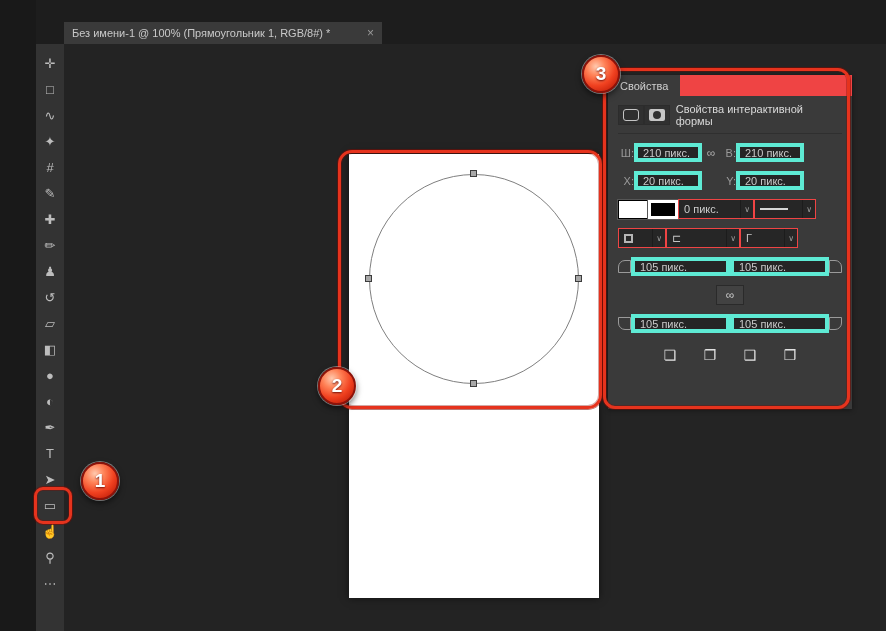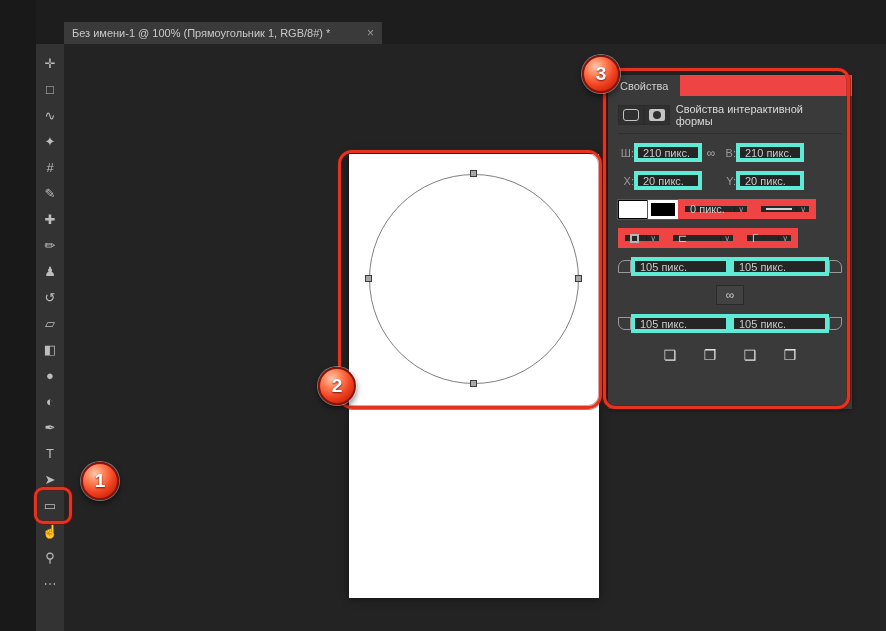--- a/index.html
+++ b/index.html
@@ -43,21 +43,21 @@
   .mask-glyph::after{content:"";position:absolute;left:4px;top:2px;width:8px;height:8px;border-radius:50%;background:#303030}
   .panel-title{margin-left:6px;color:#dadada}
   .lbl{color:#9a9a9a;width:16px;text-align:right;flex:none}
   .field{height:19px;background:#252525;border:4px solid #5eead4;color:#c9c9c9;font-size:11px;
          padding:0 5px;font-family:"Liberation Sans",sans-serif;outline:none}
   .w68{width:68px;flex:none}
   .grow{flex:1;min-width:0}
   .link-ic{color:#a8a8a8;width:18px;text-align:center;flex:none;font-size:12px}
   .swatch-fill{width:30px;height:19px;background:#fff;border:1px solid #000;box-shadow:0 0 0 1px #565656;flex:none}
   .swatch-stroke{width:30px;height:19px;background:#000;border:3px solid #fff;box-shadow:0 0 0 1px #565656;flex:none}
-  .combo{height:20px;background:#262626;border:7px solid #ef4444;display:flex;align-items:center;
+  .combo{height:20px;background:#262626;border:1px solid #ef4444;display:flex;align-items:center;
          padding:0 0 0 5px;gap:4px;flex:none}
   .combo .chev{margin-left:auto;border-left:1px solid #1c1c1c;padding:0 3px;color:#9a9a9a;font-size:8px;
                height:100%;display:flex;align-items:center}
   .stroke-line{width:28px;height:2px;background:#d5d5d5}
   .align-glyph{width:9px;height:9px;border:2px solid #b5b5b5}
   .sym{color:#c5c5c5;font-size:11px;line-height:1}
   .corner-ic{width:13px;height:13px;border:1px solid #9a9a9a;flex:none}
   .c-tl{border-top-left-radius:7px}.c-tr{border-top-right-radius:7px}
   .c-bl{border-bottom-left-radius:7px}.c-br{border-bottom-right-radius:7px}
   .link-btn{width:28px;height:20px;background:#424242;border:1px solid #2a2a2a;color:#c5c5c5;

